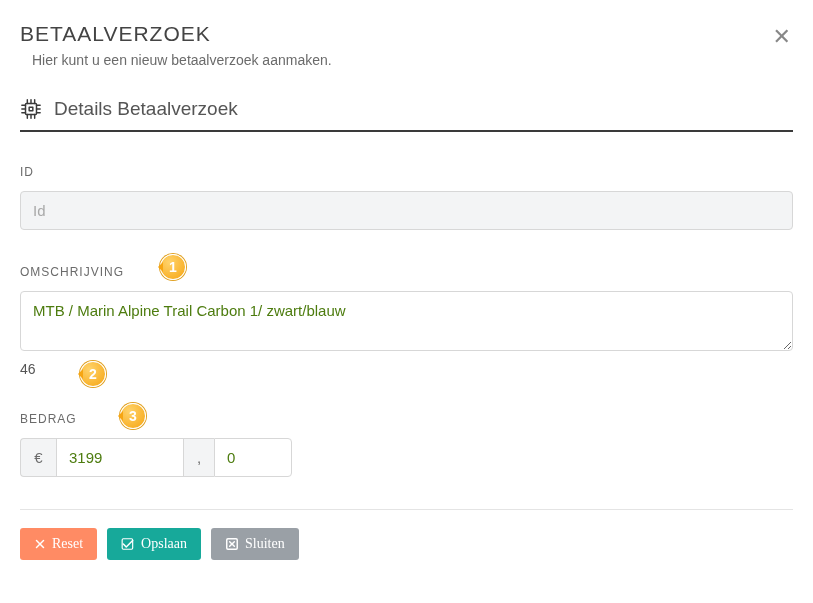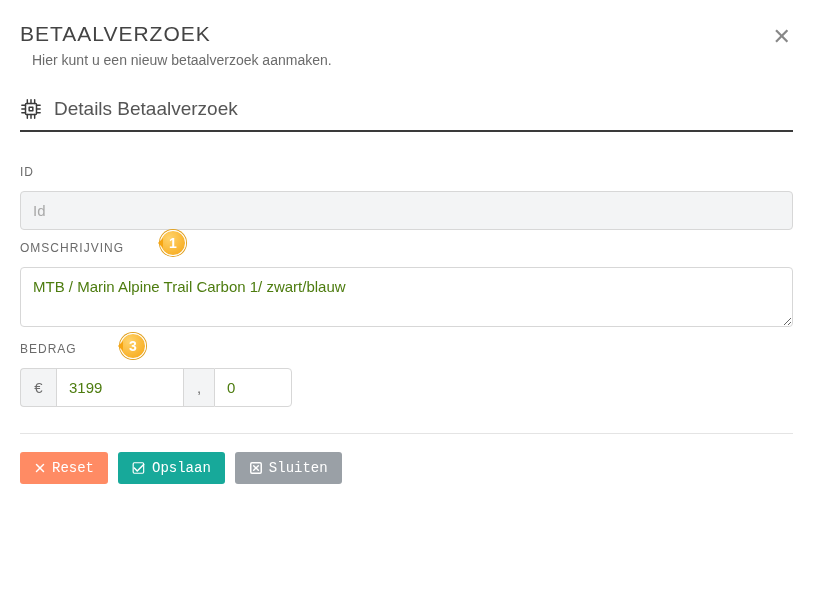--- a/index.html
+++ b/index.html
@@ -43,21 +43,21 @@
     gap: 12px;
     border-bottom: 2px solid #3a3a3a;
     padding-bottom: 10px;
     margin-bottom: 30px;
   }
   .section-header svg { flex-shrink: 0; }
   .section-header .sh-text {
     font-size: 19px;
     color: #555;
   }
-  .field { margin-bottom: 8px; position: relative; }
+  .field { margin-bottom: 32px; position: relative; }
   .field-label {
     display: inline-block;
     font-size: 12px;
     text-transform: uppercase;
     letter-spacing: 1px;
     color: #6b6b6b;
     margin-bottom: 12px;
   }
   .field-input, .field-textarea, .money-part {
     width: 100%;
@@ -127,21 +127,21 @@
     gap: 10px;
   }
   .btn {
     display: inline-flex;
     align-items: center;
     gap: 6px;
     border: none;
     border-radius: 3px;
     padding: 9px 14px;
     font-size: 14px;
-    font-family: Liberation Mono, monospace;
+    font-family: Liberation Serif, serif;
     color: #fff;
     cursor: pointer;
     line-height: 1;
   }
   .btn svg { flex-shrink: 0; }
   .btn-reset { background: #ff8b64; }
   .btn-save { background: #17a99a; }
   .btn-close { background: #9aa0a6; }
   .badge {
     position: absolute;
@@ -211,20 +211,24 @@
     <div class="field-label">ID</div>
     <input type="text" class="field-input readonly" readonly="" placeholder="Id" style="">
   </div>
 
   <div class="field">
     <div style="position:relative;">
       <div class="field-label">OMSCHRIJVING</div>
       <div class="badge badge-1">1</div>
     </div>
     <textarea class="field-textarea" style="">MTB / Marin Alpine Trail Carbon 1/ zwart/blauw</textarea>
+    <div class="char-wrap">
+      <div class="char-count">46</div>
+      <div class="badge badge-2">2</div>
+    </div>
   </div>
 
   <div class="field">
     <div class="bedrag-label-wrap">
       <div class="field-label">BEDRAG</div>
       <div class="badge badge-3">3</div>
     </div>
     <div class="money-row">
       <div class="money-prefix">€</div>
       <input type="text" class="money-part money-int" value="3199" style="">

